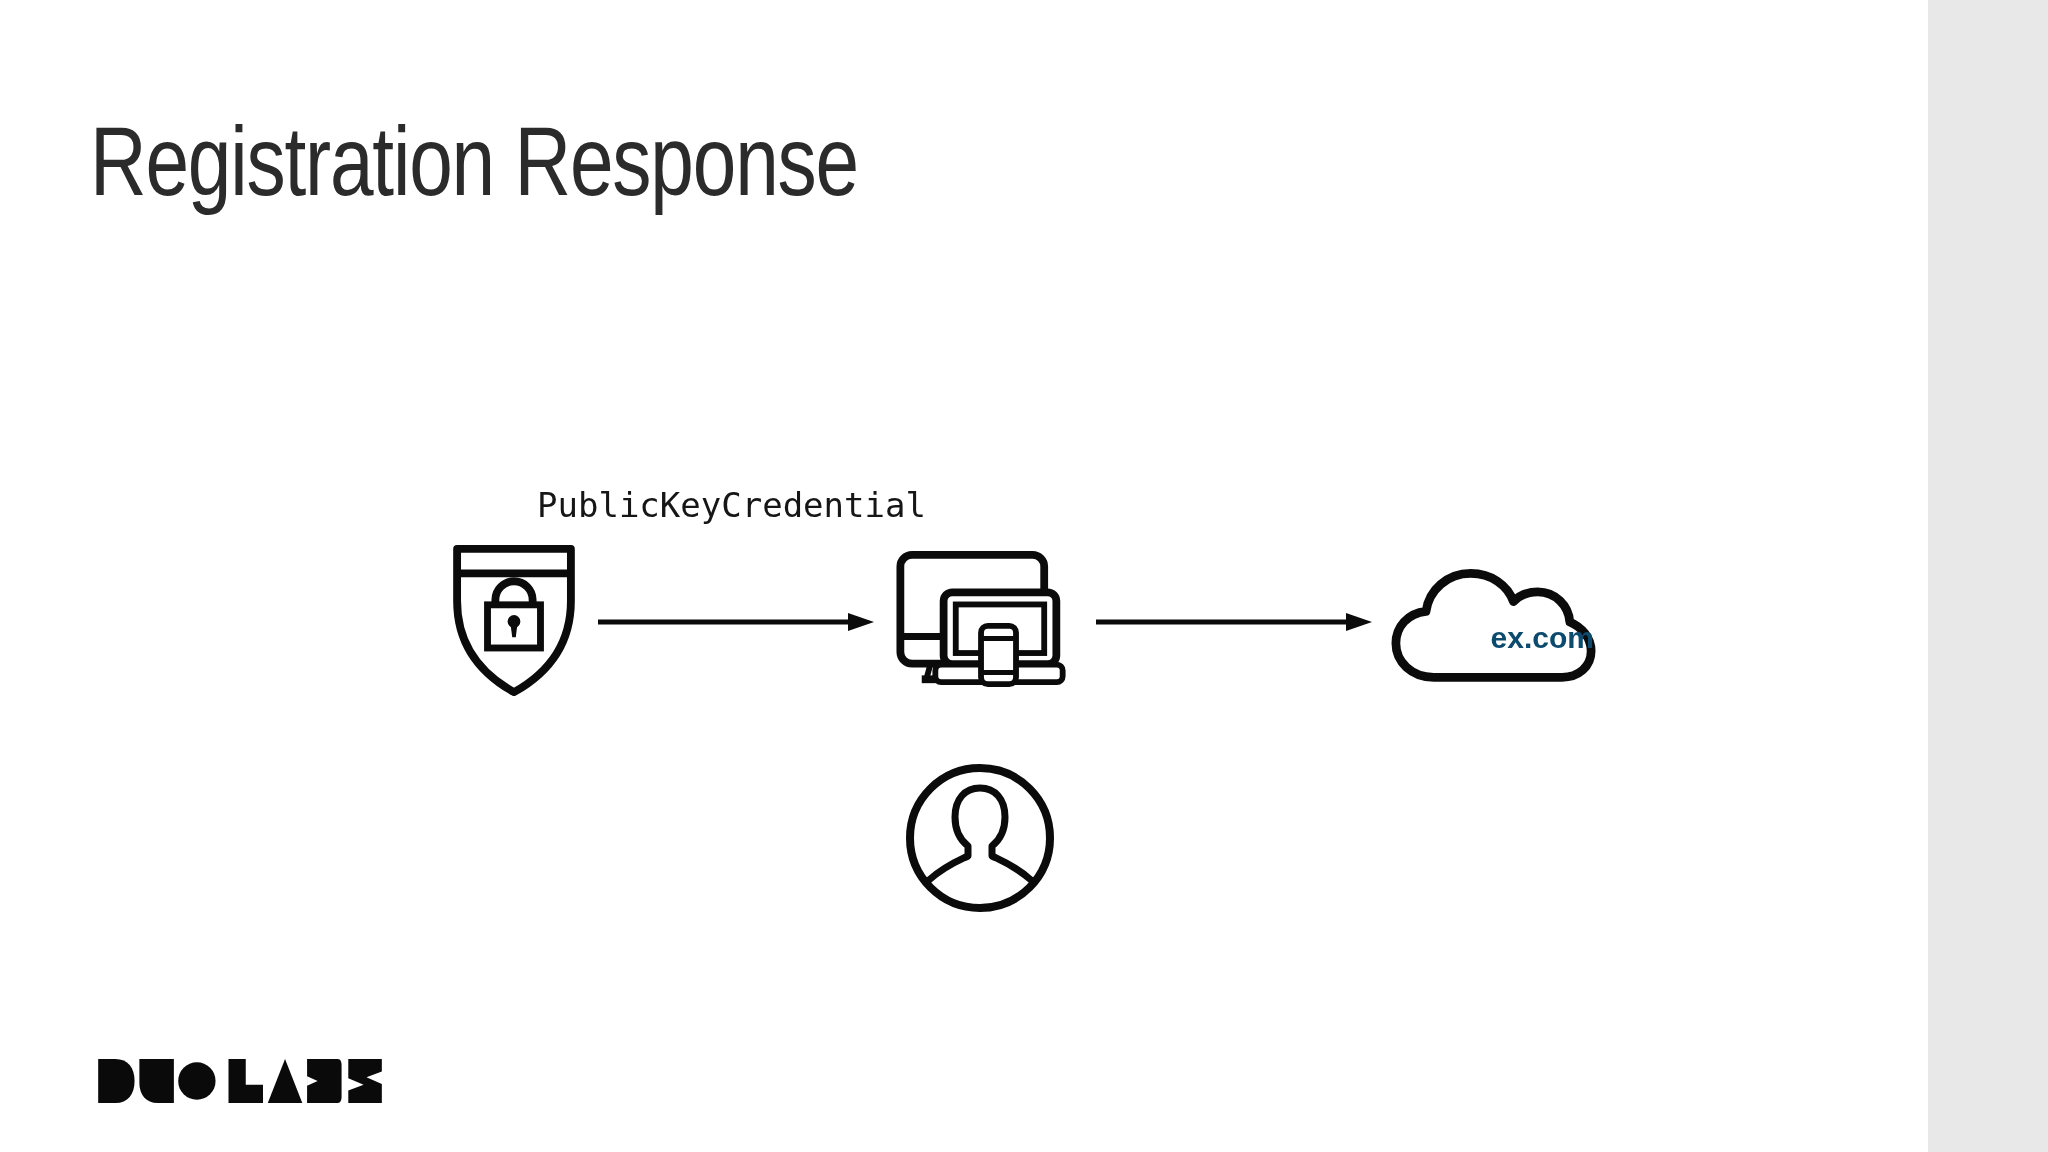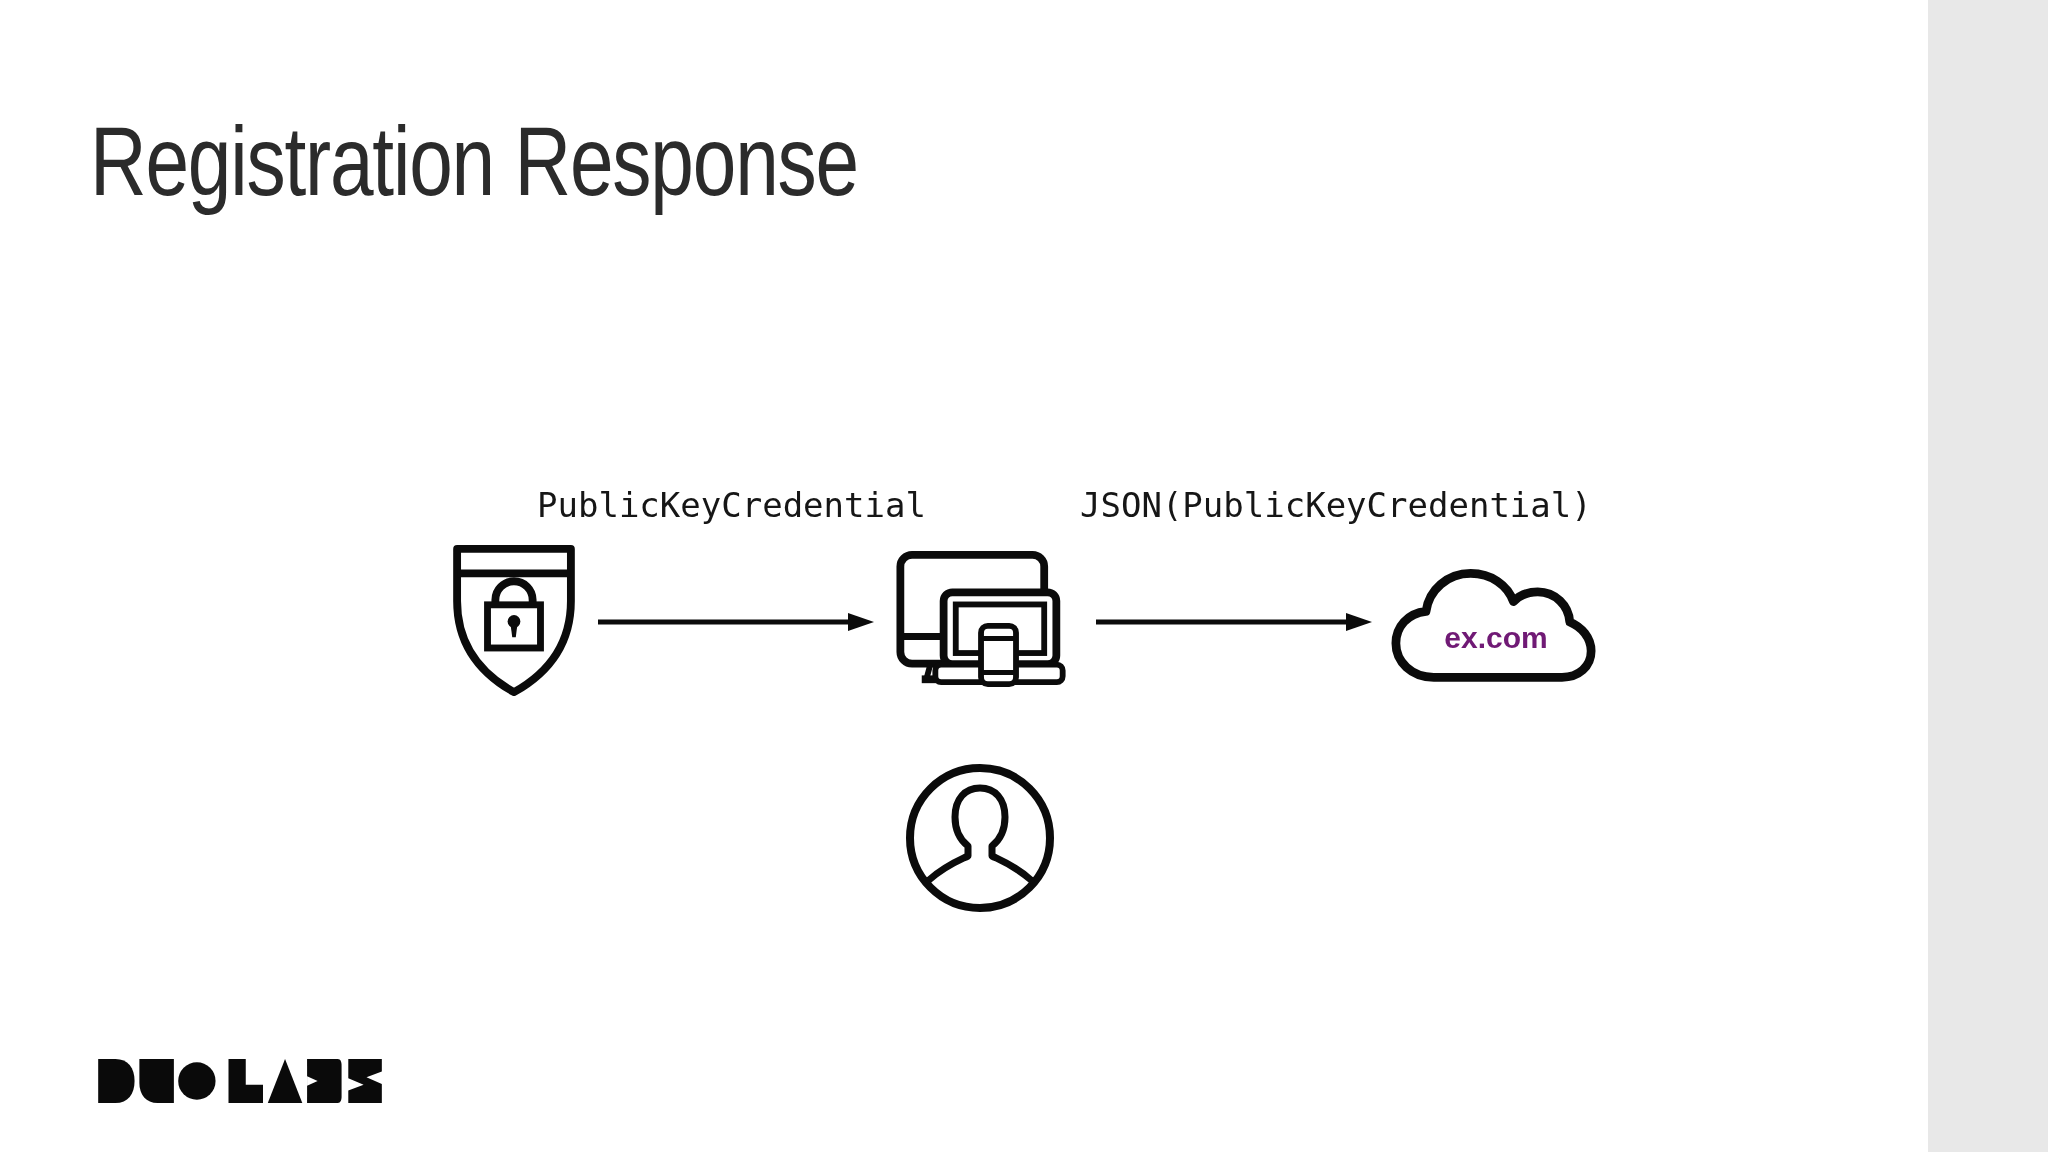--- a/index.html
+++ b/index.html
@@ -31,40 +31,39 @@
   }
   .label-1{left:537px;top:487px;}
   .label-2{left:1080px;top:487px;}
   .icon-shield{left:452px;top:544px;}
   .arrow-1{left:598px;top:610px;}
   .icon-devices{left:896px;top:551px;}
   .arrow-2{left:1096px;top:610px;}
   .icon-cloud{left:1388px;top:553px;}
   .cloud-label{
     left:1398px;top:621px;width:196px;
-    text-align:center;
-    font-size:30px;font-weight:700;color:#701a75;
+    text-align:right;
+    font-size:30px;font-weight:700;color:#0c4a6e;
     letter-spacing:0px;
   }
   .icon-person{left:902px;top:760px;}
   .logo{left:92px;top:1058px;}
   .sr-only{
     position:absolute;width:1px;height:1px;overflow:hidden;
     clip:rect(0 0 0 0);white-space:nowrap;
   }
 </style>
 </head>
 <body>
 
 <div class="slide">
 
   <div class="abs slide-title">Registration Response</div>
 
   <div class="abs flow-label label-1">PublicKeyCredential</div>
-  <div class="abs flow-label label-2">JSON(PublicKeyCredential)</div>
 
   <svg class="abs icon-shield" width="124" height="155" viewBox="0 0 126 158" aria-hidden="true">
     <path d="M5,5 H121 V58 C121,103 97,132 63,151 C29,132 5,103 5,58 Z" fill="#ffffff" stroke="#0b0b0b" stroke-width="8" stroke-linejoin="round"></path>
     <line x1="5" y1="30" x2="121" y2="30" stroke="#0b0b0b" stroke-width="8"></line>
     <path d="M44,62 V57 a19,19 0 0 1 38,0 V62" fill="none" stroke="#0b0b0b" stroke-width="8"></path>
     <rect x="36" y="62" width="54" height="44" fill="#ffffff" stroke="#0b0b0b" stroke-width="7"></rect>
     <circle cx="63" cy="79" r="6.5" fill="#0b0b0b"></circle>
     <path d="M59.5,82 L66.5,82 L64.8,95 L61.2,95 Z" fill="#0b0b0b"></path>
   </svg>
 

